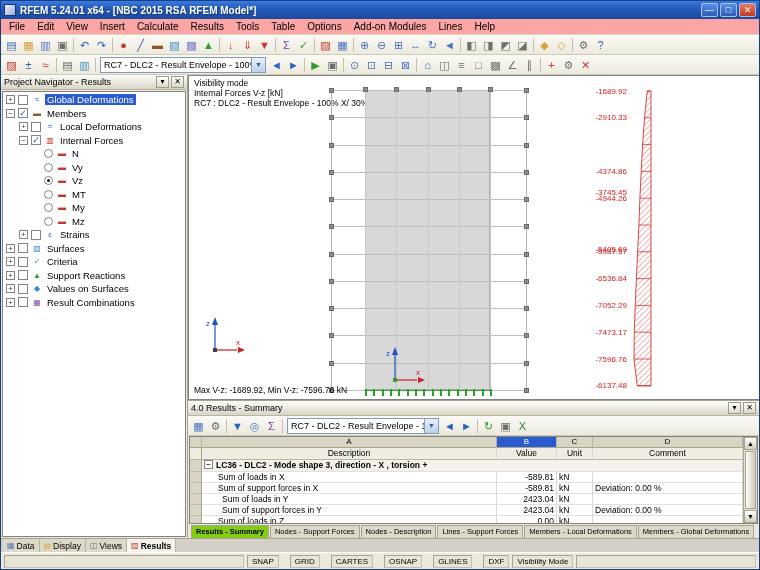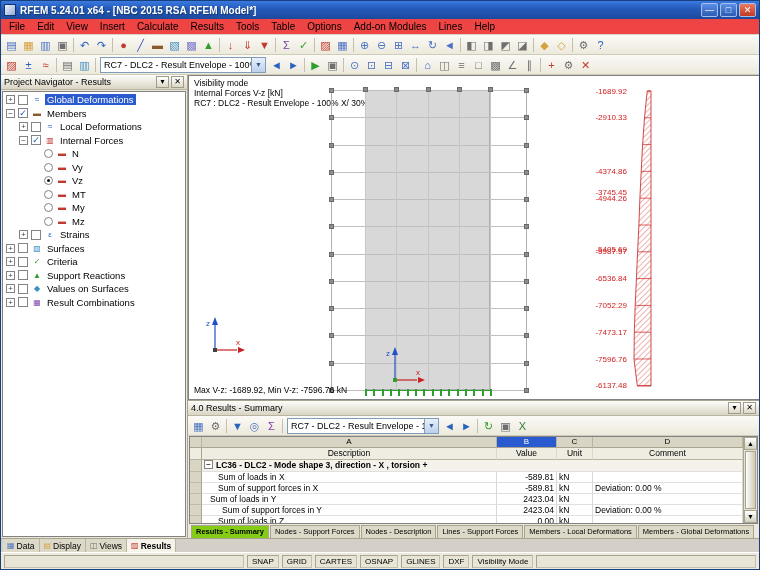--- a/index.html
+++ b/index.html
@@ -5,21 +5,21 @@
 *{box-sizing:border-box;margin:0;padding:0}
 html,body{width:760px;height:570px;overflow:hidden}
 body{font-family:"Liberation Sans","DejaVu Sans",sans-serif;font-size:10px;background:#d4d0c8;color:#000;-webkit-user-select:none;user-select:none}
 #app{position:relative;width:760px;height:570px;display:flex;flex-direction:column;border:1px solid #16417e;background:#ece9dc}
 .titlebar{height:18px;flex:0 0 18px;background:linear-gradient(180deg,#3a7ae0 0%,#2358b8 45%,#1c4a9e 100%);color:#fff;display:flex;align-items:center;gap:4px;padding:0 3px}
 .app-icon{width:12px;height:12px;flex:0 0 12px;background:linear-gradient(135deg,#f0f4fa,#8fa8d8);border:1px solid #0f3570}
 .title-text{font-size:10px;font-weight:bold;white-space:nowrap;overflow:hidden;text-shadow:1px 1px 1px #12386e}
 .win-btns{margin-left:auto;display:flex;gap:2px}
 .win-btn{width:17px;height:14px;font-size:9px;line-height:12px;text-align:center;color:#fff;background:linear-gradient(#5b8ee8,#2c5cb4);border:1px solid #a8c0ec;border-radius:2px}
 .win-btn[data-name="close-button"]{background:linear-gradient(#ec7a62,#c23a22)}
-.menubar{height:16px;flex:0 0 16px;background:#ef4444;border-bottom:1px solid #d8d4c4;display:flex;align-items:center;padding-left:2px}
+.menubar{height:16px;flex:0 0 16px;background:#fca5a5;border-bottom:1px solid #d8d4c4;display:flex;align-items:center;padding-left:2px}
 .menu-item{padding:1px 6px;font-size:10px;white-space:nowrap}
 .toolbar{height:20px;flex:0 0 20px;background:linear-gradient(#fbfaf6,#ece9dc);border-bottom:1px solid #cfccba;display:flex;align-items:center;padding:0 2px;overflow:hidden;white-space:nowrap}
 .tb-icon{display:inline-block;width:17px;height:16px;flex:0 0 17px;font-size:11px;line-height:15px;text-align:center;border:1px solid transparent;border-radius:2px}
 .tb-sep{display:inline-block;width:1px;height:14px;flex:0 0 1px;background:#c4c0ae;margin:0 2px}
 .tb-group{display:flex;align-items:center}
 .combo{height:16px;background:#fff;border:1px solid #7f9db9;display:flex;align-items:center;font-size:9px;padding-left:3px;overflow:hidden;margin:0 2px}
 .combo-text{flex:1;white-space:nowrap;overflow:hidden}
 .combo-arrow{width:14px;height:14px;flex:0 0 14px;background:linear-gradient(#e8f0fc,#bcd0ec);border-left:1px solid #7f9db9;font-size:7px;line-height:14px;text-align:center;color:#3a5a8c}
 .main{flex:1;display:flex;min-height:0}
 .navigator{width:187px;flex:0 0 187px;background:#ece9dc;border-right:1px solid #a8a490;display:flex;flex-direction:column;min-height:0}
@@ -502,21 +502,21 @@
               </div>
               <div class="trow data-row" data-name="table-row">
                 <div class="tcell rowhdr" data-name="row-header-cell"></div>
                 <div class="tcell" data-name="description-cell" style="padding-left: 16px;">Sum of support forces in X</div>
                 <div class="tcell num" data-name="value-cell">-589.81</div>
                 <div class="tcell" data-name="unit-cell">kN</div>
                 <div class="tcell" data-name="comment-cell">Deviation: 0.00 %</div>
               </div>
               <div class="trow data-row" data-name="table-row">
                 <div class="tcell rowhdr" data-name="row-header-cell"></div>
-                <div class="tcell" data-name="description-cell" style="padding-left: 8px;">Sum of loads in Y</div>
+                <div class="tcell" data-name="description-cell" style="padding-left: 20px;">Sum of loads in Y</div>
                 <div class="tcell num" data-name="value-cell">2423.04</div>
                 <div class="tcell" data-name="unit-cell">kN</div>
                 <div class="tcell" data-name="comment-cell"></div>
               </div>
               <div class="trow data-row" data-name="table-row">
                 <div class="tcell rowhdr" data-name="row-header-cell"></div>
                 <div class="tcell" data-name="description-cell" style="padding-left: 20px;">Sum of support forces in Y</div>
                 <div class="tcell num" data-name="value-cell">2423.04</div>
                 <div class="tcell" data-name="unit-cell">kN</div>
                 <div class="tcell" data-name="comment-cell">Deviation: 0.00 %</div>
@@ -568,21 +568,21 @@
         <span class="ntab active" data-name="navigator-tab-results">
           <span class="nt-icon" data-name="results-tab-icon" style="color: rgb(194, 58, 46);">▨</span>
           <span data-name="navigator-tab-label">Results</span>
         </span>
       </div>
     <div class="strip-fill" data-name="bottom-strip-filler"></div>
   </div>
 
   <div class="statusbar" data-name="statusbar">
     <span class="sb-spacer sb-left" data-name="statusbar-message-area"></span>
-    <span id="sb-toggles" style="display:flex;gap:3px" data-name="snap-toggles">
+    <span id="sb-toggles" style="display:flex;gap:11px" data-name="snap-toggles">
         <span class="sb-box" data-name="status-toggle-snap">SNAP</span>
         <span class="sb-box" data-name="status-toggle-grid">GRID</span>
         <span class="sb-box" data-name="status-toggle-cartes">CARTES</span>
         <span class="sb-box" data-name="status-toggle-osnap">OSNAP</span>
         <span class="sb-box" data-name="status-toggle-glines">GLINES</span>
         <span class="sb-box" data-name="status-toggle-dxf">DXF</span>
       </span>
     <span class="sb-box" data-name="mode-indicator">Visibility Mode</span>
     <span class="sb-spacer sb-right" data-name="statusbar-filler"></span>
   </div>

